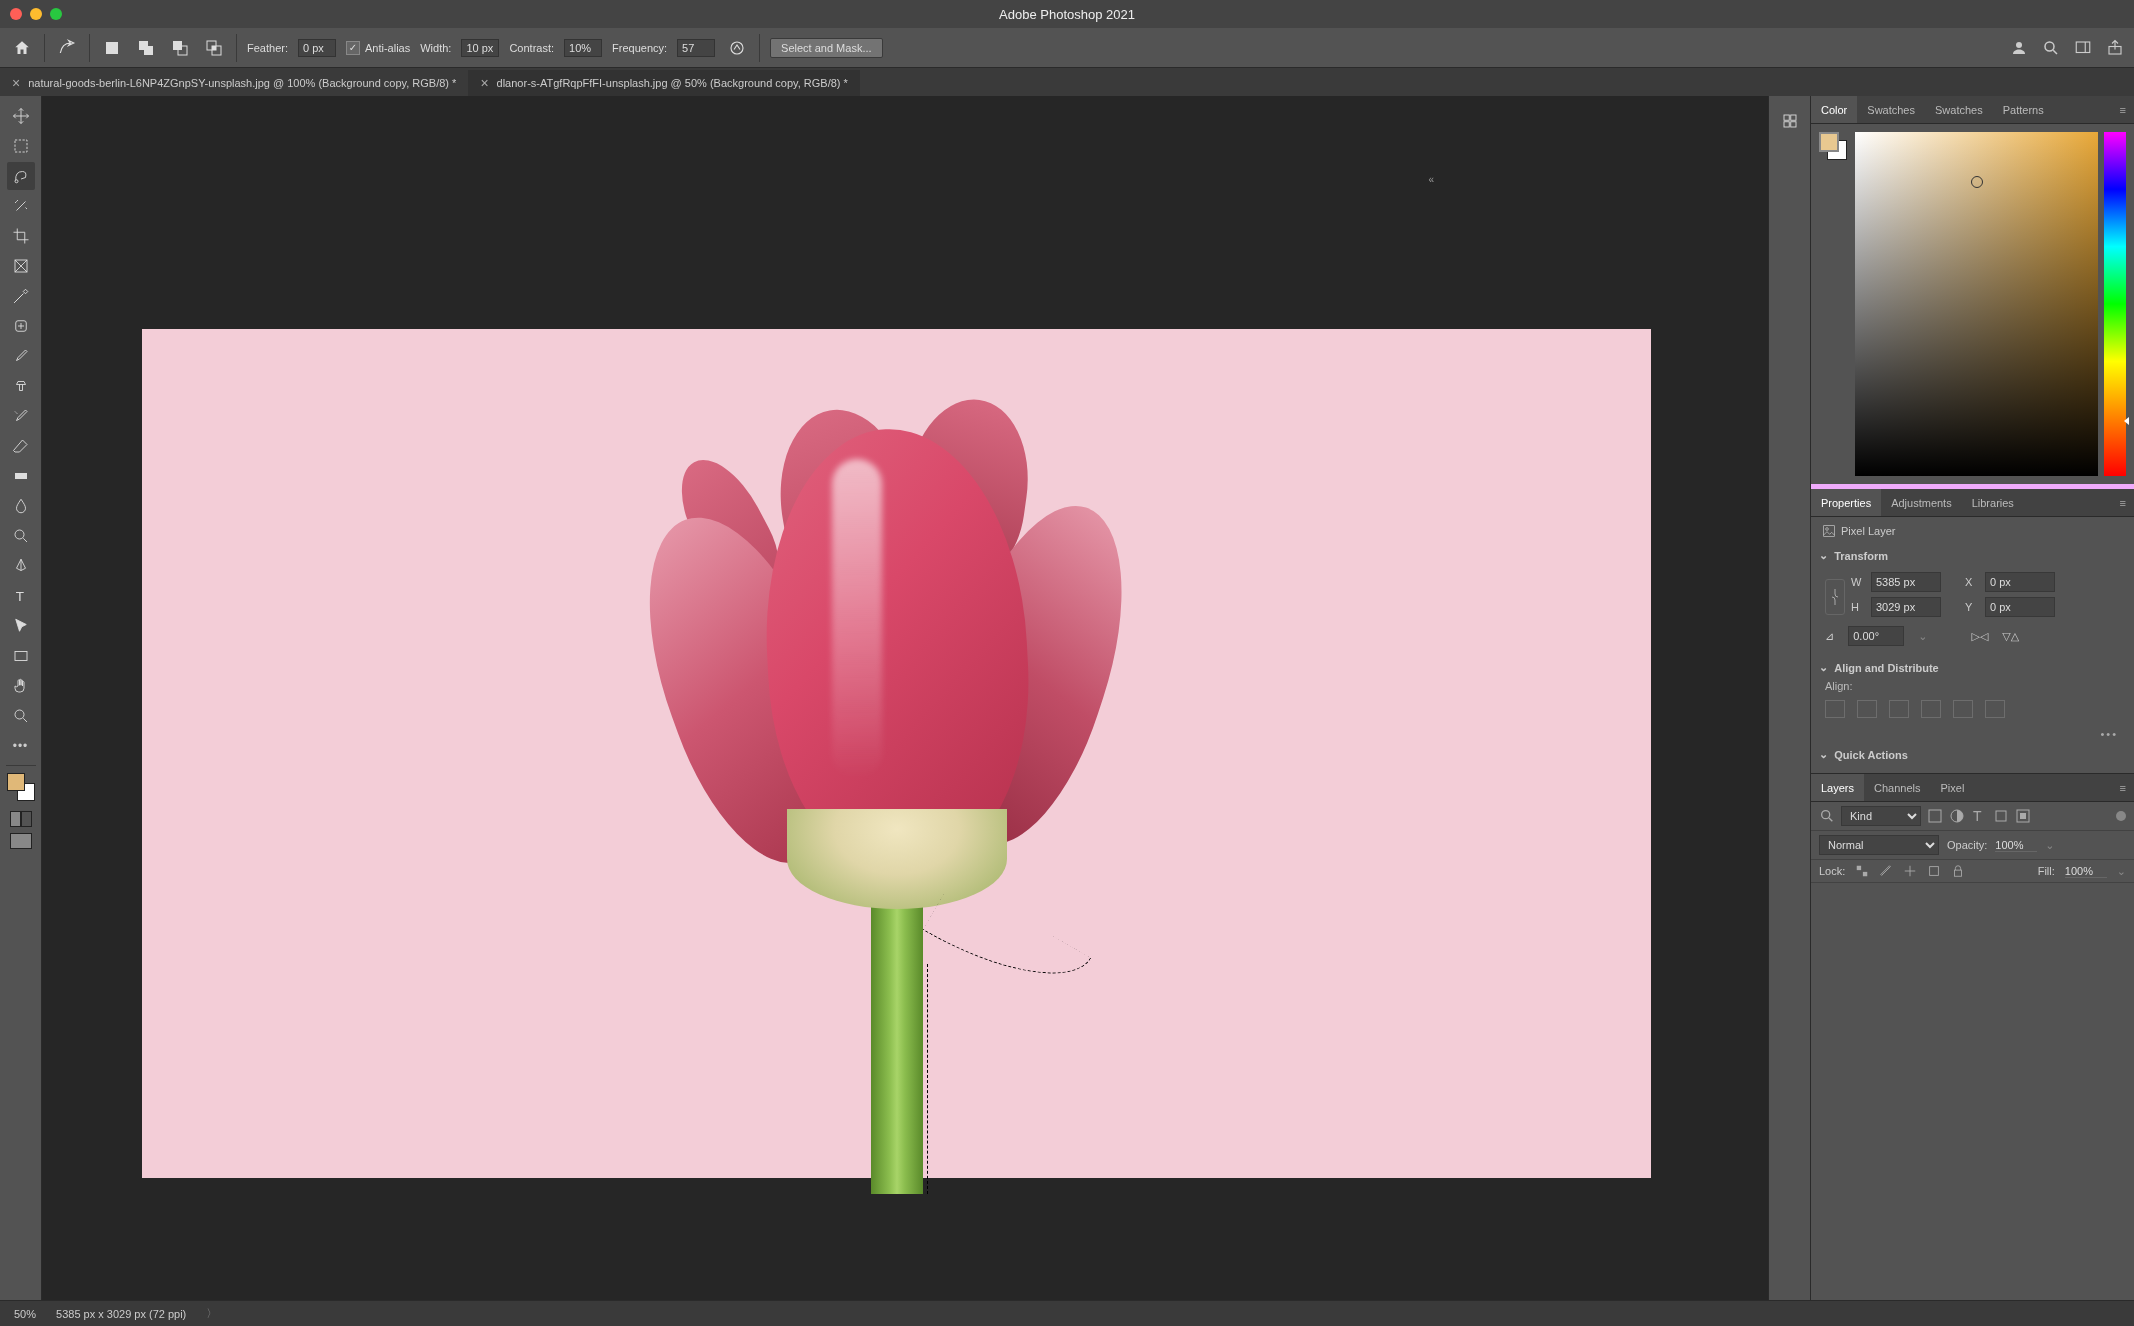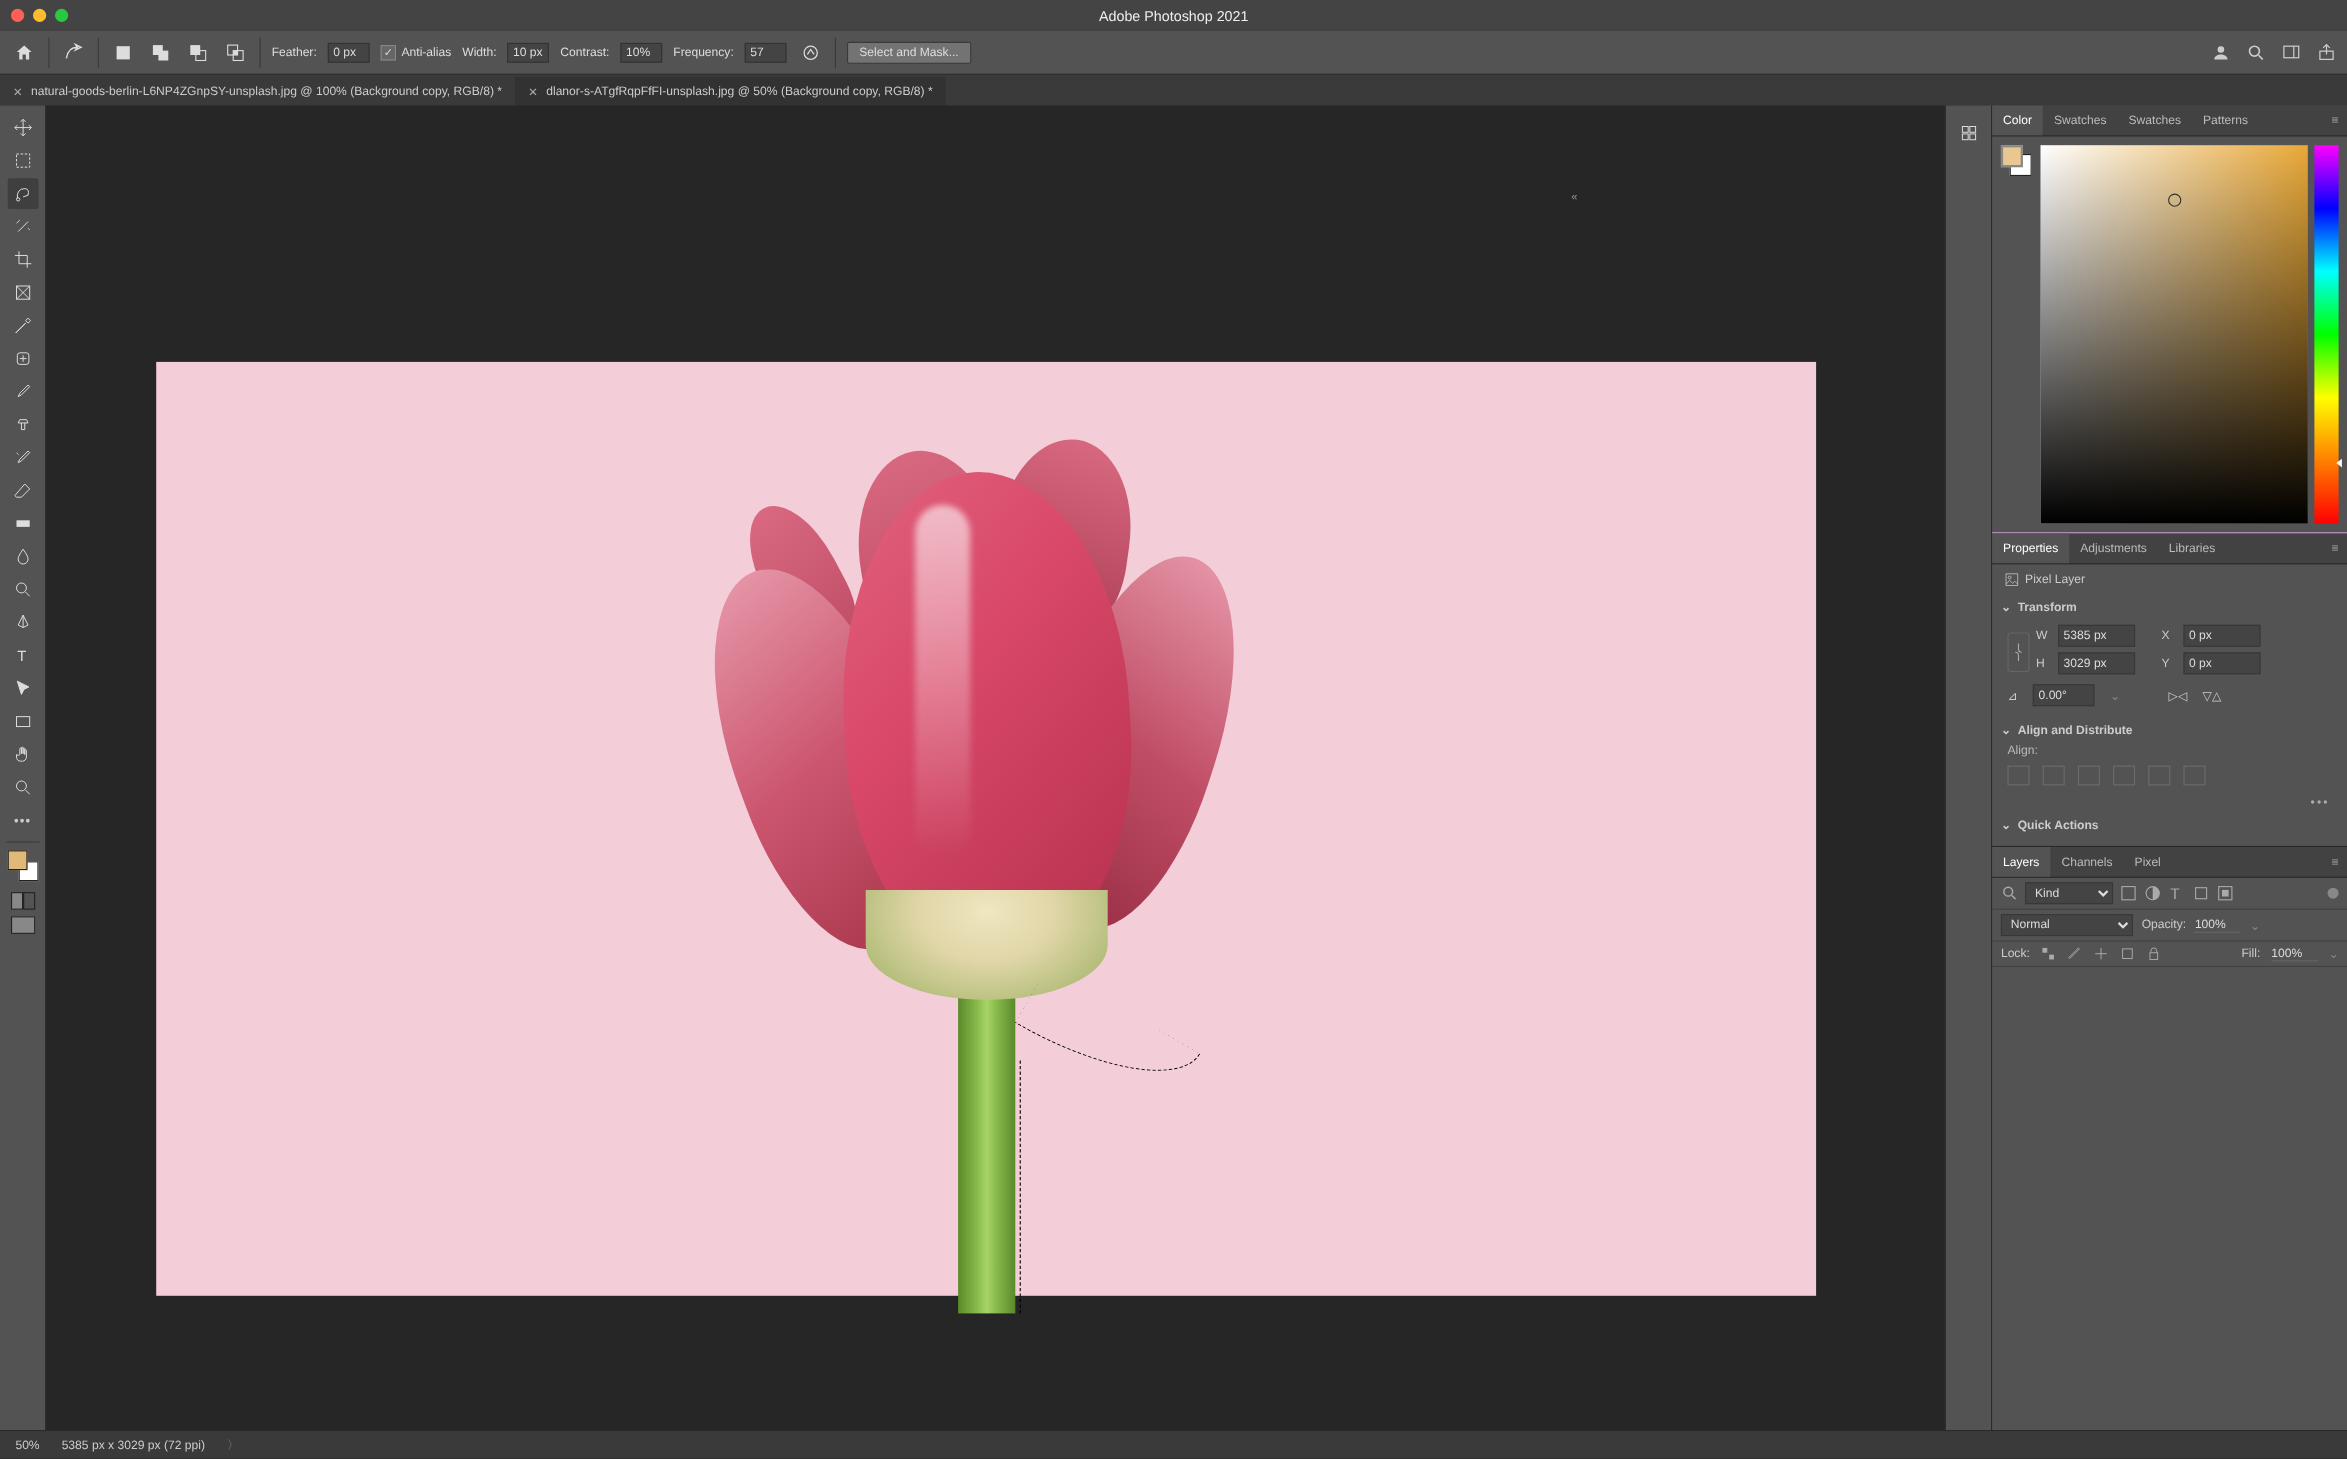--- a/index.html
+++ b/index.html
@@ -81,21 +81,21 @@
 .color-swatches-mini { width: 30px; }
 .cs-fgbg { position: relative; width: 28px; height: 28px; }
 .cs-bg { width: 20px; height: 20px; background: #fff; border: 1px solid #222; position: absolute; right: 0; bottom: 0; }
 .cs-fg { width: 20px; height: 20px; background: #e8c890; border: 2px solid #888; position: absolute; left: 0; top: 0; }
 .color-field { flex: 1; background: linear-gradient(to bottom, rgba(0,0,0,0) 0%, #000 100%), linear-gradient(to right, #fff 0%, #e8a838 100%); position: relative; }
 .cf-cursor { width: 12px; height: 12px; border: 1.5px solid #333; border-radius: 50%; position: absolute; left: 116px; top: 44px; }
 .hue-strip { width: 22px; background: linear-gradient(to bottom, #ff00ff, #0000ff, #00ffff, #00ff00, #ffff00, #ff8000, #ff0000); position: relative; }
 .hue-cursor { position: absolute; right: -3px; top: 285px; width: 0; height: 0; border-top: 4px solid transparent; border-bottom: 4px solid transparent; border-right: 5px solid #fff; }
 
 
-.props-panel { border-top: 1px solid #f0abfc; padding-bottom: 8px; }
+.props-panel { border-top: 5px solid #f0abfc; padding-bottom: 8px; }
 .props-head { display: flex; align-items: center; gap: 4px; padding: 6px 10px; font-size: 11px; color: #ccc; }
 .props-head svg { width: 16px; height: 16px; }
 .section-head { display: flex; align-items: center; gap: 6px; padding: 4px 8px; font-size: 11px; font-weight: 600; cursor: pointer; }
 .section-body { padding: 6px 14px; }
 .trow { display: flex; align-items: center; gap: 6px; margin-bottom: 5px; font-size: 11px; }
 .trow .lbl { width: 14px; color: #ccc; }
 .trow input { width: 70px; height: 20px; background: #444; border: 1px solid #383838; color: #ddd; font-size: 11px; padding: 0 4px; }
 .link-icon { width: 20px; height: 36px; border: 1px solid #666; border-radius: 3px; display: flex; align-items: center; justify-content: center; margin-right: 6px; }
 .align-row { display: flex; gap: 12px; padding: 6px 14px; }
 .align-ico { width: 20px; height: 18px; border: 1px solid #888; opacity: 0.5; }

